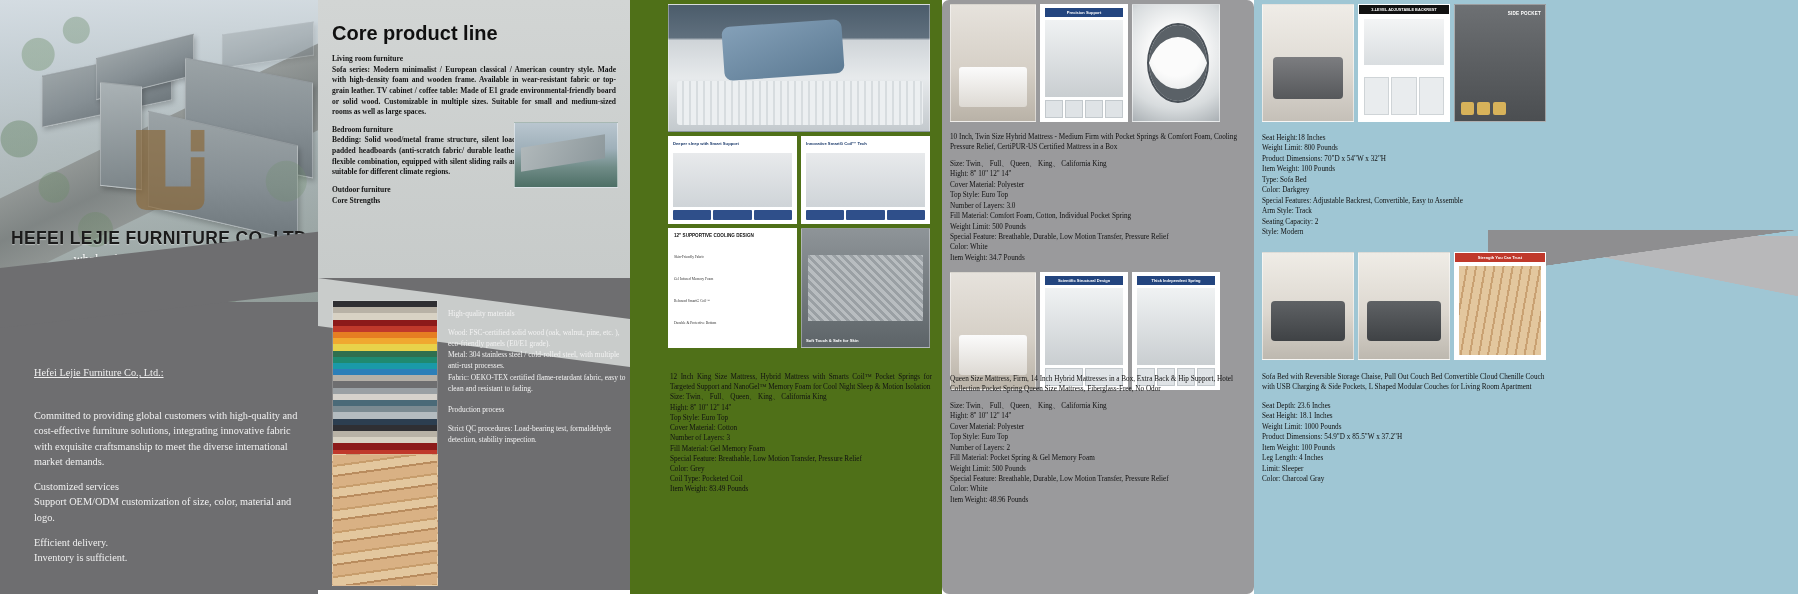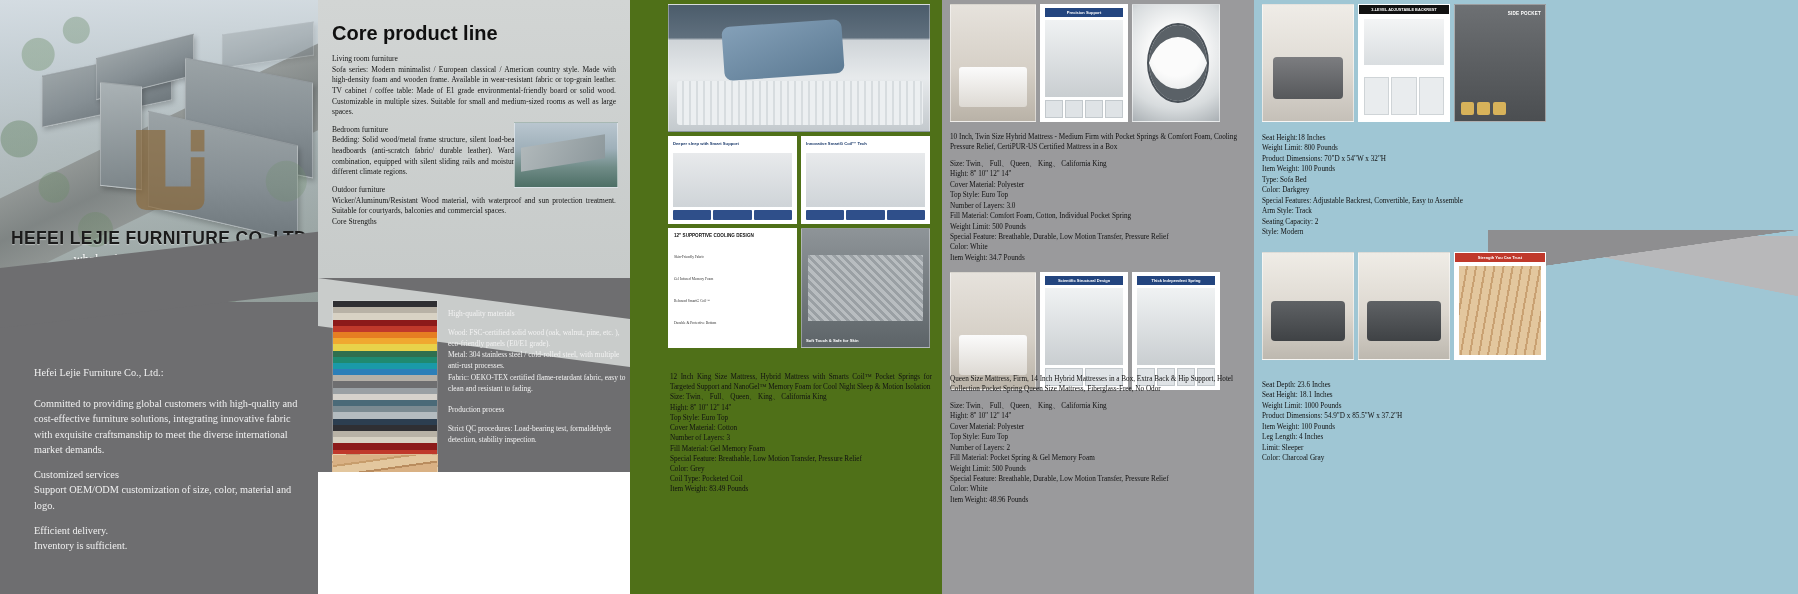--- a/index.html
+++ b/index.html
@@ -101,28 +101,28 @@
     transform-origin: left top;
   }
   .company-copy {
     position: absolute;
     left: 34px; top: 365px;
     width: 268px;
     color: #f0f0f0;
     font-size: 10.3px;
     line-height: 1.48;
   }
-  .company-copy .lead { margin-bottom: 16px; }
+  .company-copy .lead { margin-bottom: 28px; text-decoration: underline; }
   .company-copy p { margin-bottom: 10px; }
   .company-copy p:last-child { margin-bottom: 0; }
 
   
   .col-core {
     position: relative;
-    width: 312px; height: 472px;
+    width: 312px; height: 590px;
     flex: 0 0 312px;
     background: #c9cccb;
     overflow: hidden;
   }
   .core-top {
     position: absolute; left: 0; top: 0;
     width: 312px; height: 300px;
     background: linear-gradient(180deg,#d2d5d4 0%, #c6cac9 100%);
   }
   .core-title {
@@ -135,21 +135,21 @@
   }
   .core-body {
     position: absolute;
     left: 14px; top: 54px;
     width: 284px;
     font-size: 7.5px;
     line-height: 1.42;
     color: #141414;
     text-align: justify;
   }
-  .core-body .grp { margin-bottom: 7px; }
+  .core-body .grp { margin-bottom: 7px; font-weight: bold; }
   .core-body .hd { display: block; }
   .mini-photo {
     position: absolute;
     left: 196px; top: 122px;
     width: 104px; height: 66px;
     background:
       linear-gradient(180deg,#b9c6cf 0%, #9fb0ba 40%, #6f8b86 70%, #4d6f66 100%);
     border: 1px solid rgba(255,255,255,.5);
     overflow: hidden;
   }
@@ -279,20 +279,21 @@
   }
   .green-text .lead { text-align: justify; }
 
   
   .col-grey2 {
     position: relative;
     width: 312px; height: 594px;
     flex: 0 0 312px;
     background: #9a9a9c;
     overflow: hidden;
+    border-radius: 7px;
   }
   .g2-block { position: absolute; }
   .g2-photos-top { left: 8px; top: 4px; width: 282px; display: flex; gap: 4px; }
   .g2-room {
     width: 86px; height: 118px;
     background: linear-gradient(180deg,#e6e2dc 0%,#d6d0c7 55%,#b9b2a7 100%);
     position: relative; border: 1px solid rgba(255,255,255,.45);
   }
   .g2-room::after{
     content:""; position:absolute; left:8px; bottom:14px; right:8px; height:40px;
@@ -466,21 +467,20 @@
         <span>Sofa series: Modern minimalist / European classical / American country style. Made with high-density foam and wooden frame. Available in wear-resistant fabric or top-grain leather.</span>
         <span>TV cabinet / coffee table: Made of E1 grade environmental-friendly board or solid wood. Customizable in multiple sizes. Suitable for small and medium-sized rooms as well as large spaces.</span>
       </div>
       <div class="grp">
         <span class="hd">Bedroom furniture</span>
         <span>Bedding: Solid wood/metal frame structure, silent load-bearing design, optional soft-padded headboards (anti-scratch fabric/ durable leather).</span>
         <span>Wardrobe: Modular design, flexible combination, equipped with silent sliding rails and moisture-proof layer boards, suitable for different climate regions.</span>
       </div>
       <div class="grp">
         <span class="hd">Outdoor furniture</span>
-        <span>Wicker/Aluminum/Resistant Wood material, with waterproof and sun protection treatment. Suitable for courtyards, balconies and commercial spaces.</span>
         <span class="hd">Core Strengths</span>
       </div>
     </div>
 
     <div class="mini-photo"></div>
 
     <div class="materials-wrap">
       <div class="materials-wipe"></div>
       <div class="swatch-stack" id="swatches">
           <div class="bar" style="background: rgb(47, 47, 51);"></div>
@@ -690,20 +690,21 @@
     <div class="b-photos-mid">
       <div class="b-room2"></div>
       <div class="b-room2"></div>
       <div class="b-strength">
         <div class="hdr">Strength You Can Trust</div>
         <div class="img"></div>
       </div>
     </div>
 
     <div class="b-text2">
+      <div>Sofa Bed with Reversible Storage Chaise, Pull Out Couch Bed Convertible Cloud Chenille Couch with USB Charging &amp; Side Pockets, L Shaped Modular Couches for Living Room Apartment</div>
       <div id="blue-specs-2" style="margin-top:8px">
           <div>Seat Depth: 23.6 Inches</div>
           <div>Seat Height: 18.1 Inches</div>
           <div>Weight Limit: 1000 Pounds</div>
           <div>Product Dimensions: 54.9"D x 85.5"W x 37.2"H</div>
           <div>Item Weight: 100 Pounds</div>
           <div>Leg Length: 4 Inches</div>
           <div>Limit: Sleeper</div>
           <div>Color: Charcoal Gray</div>
         </div>

